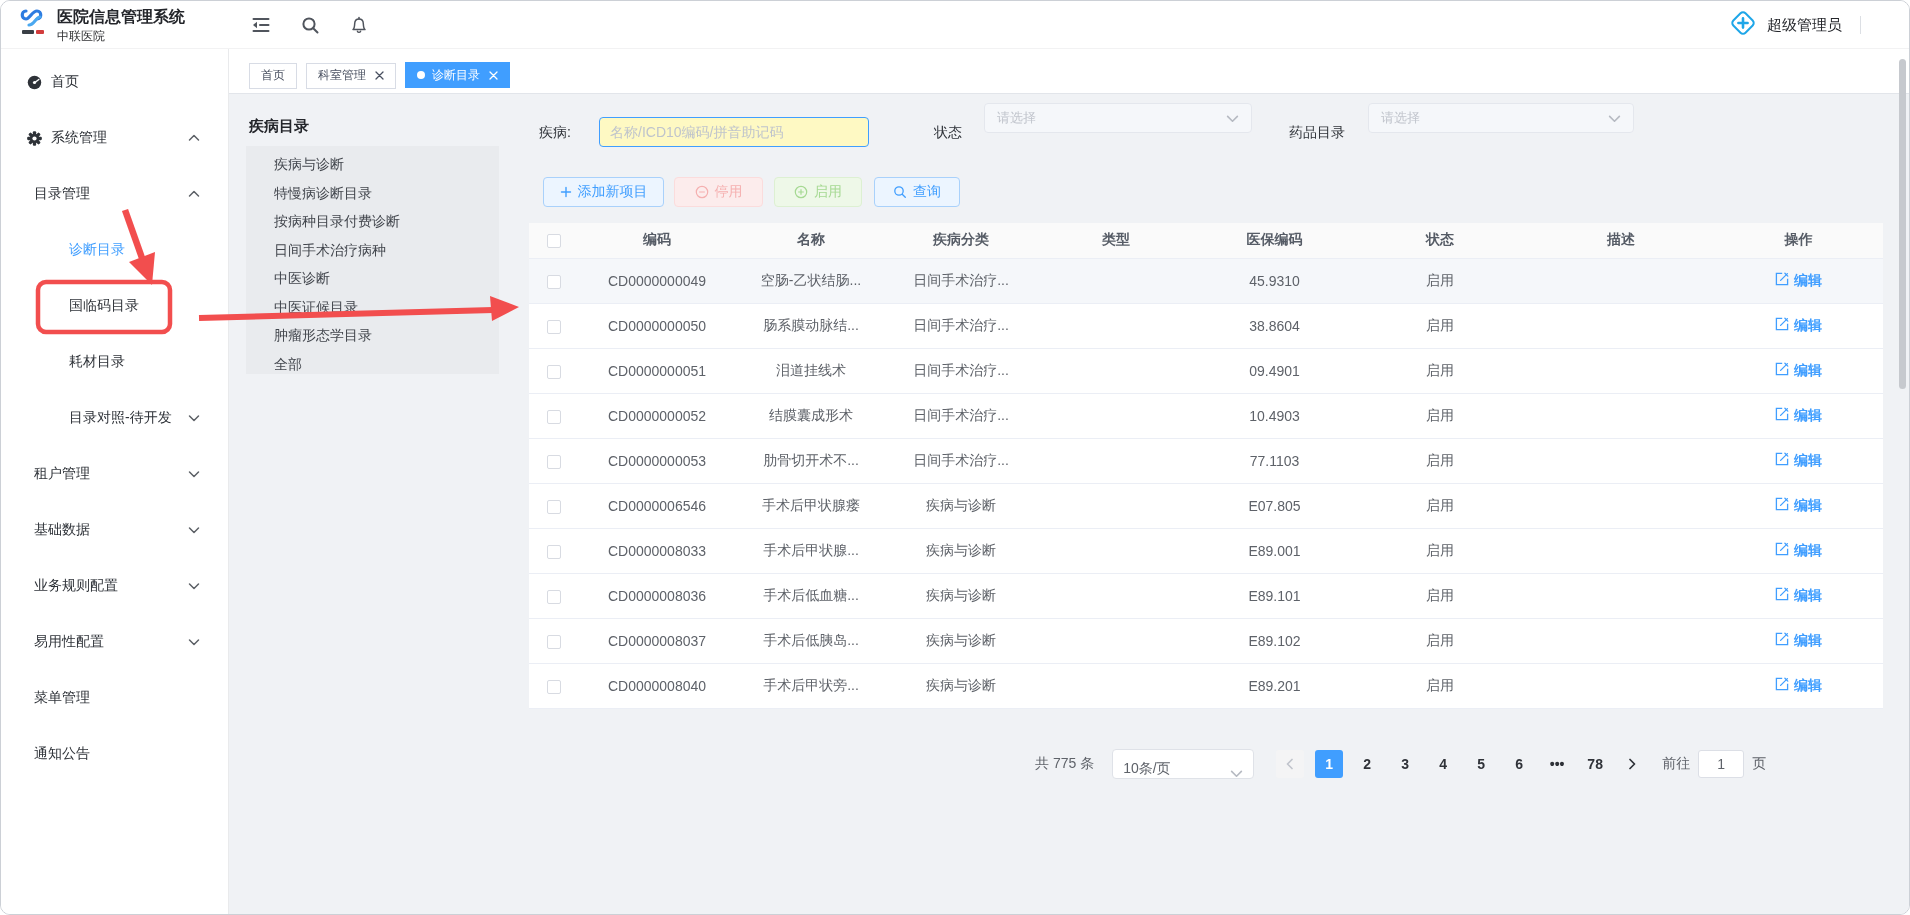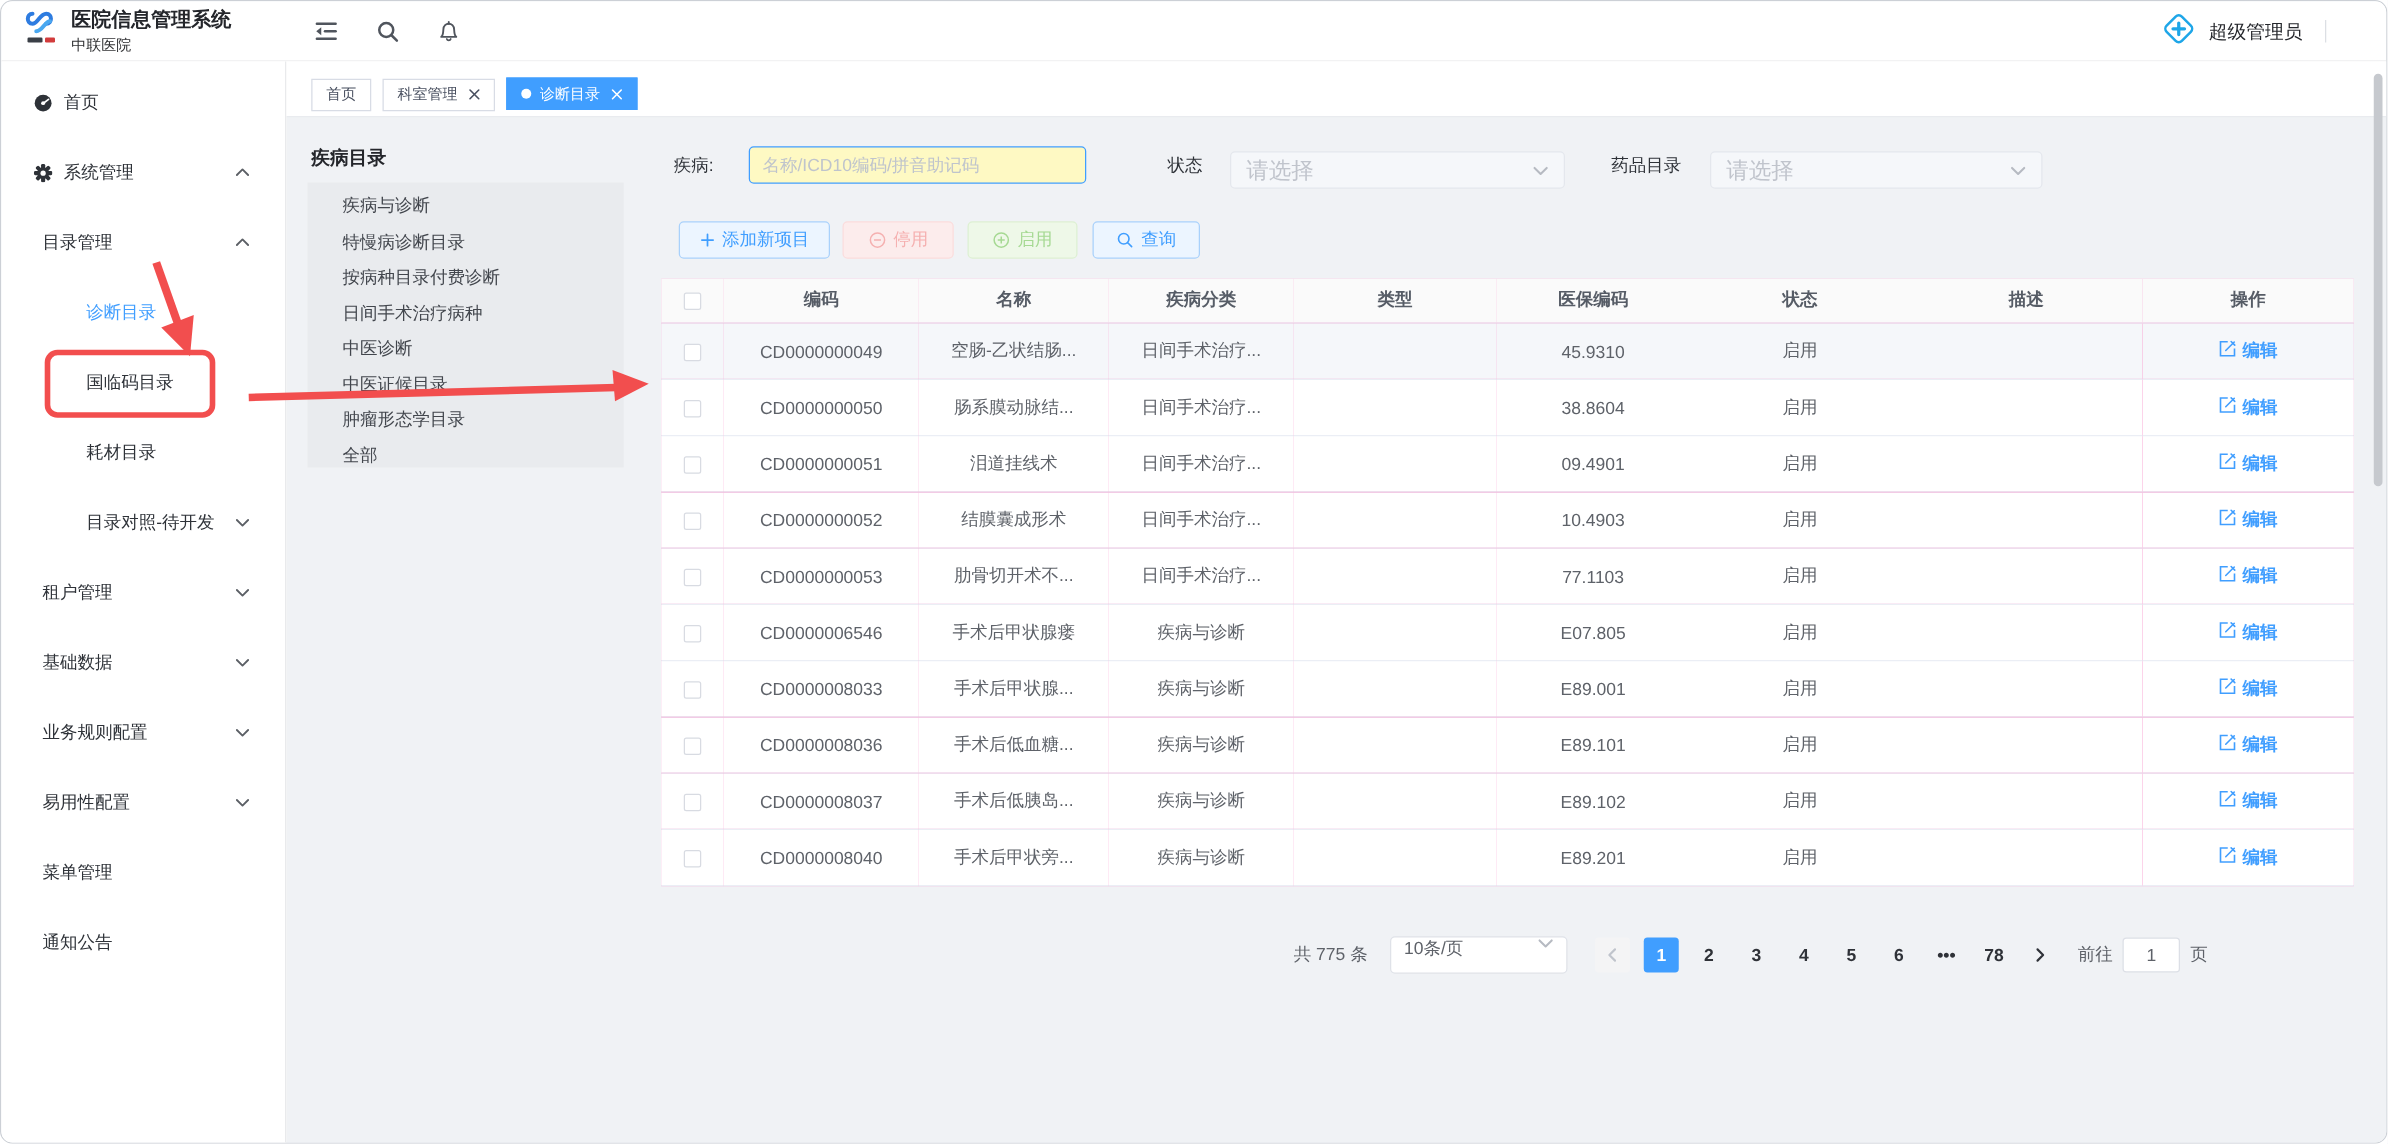--- a/index.html
+++ b/index.html
@@ -52,50 +52,50 @@
   #panel-list { position:absolute; left:17px; top:52px; width:253px; height:228px;
                 background:#e9ebee; padding:4px 0 0 28px; }
   .panel-item { height:28.5px; line-height:28.5px; font-size:14px; color:#42464d; cursor:pointer; white-space:nowrap; }
 
   .flt-label { position:absolute; top:23px; height:30px; line-height:30px; font-size:14px; font-weight:normal; color:#2e3238; }
   #disease-input { position:absolute; left:370px; top:23px; width:270px; height:30px;
                    border:1px solid #409eff; border-radius:4px; background:#fef9c3;
                    font-size:14px; color:#303133; padding:0 10px; outline:none;
                    font-family:inherit; }
   #disease-input::placeholder { color:#bfc4cc; }
-  .sel { position:absolute; top:27px; height:30px; background:#f5f7fa; border:1px solid #e4e7ed;
+  .sel { position:absolute; top:9px; height:30px; background:#f5f7fa; border:1px solid #e4e7ed;
          border-radius:4px; display:flex; align-items:center; justify-content:space-between;
-         padding:0 12px; font-size:18px; color:#c0c4cc; cursor:pointer; }
+         padding:0 12px; font-size:13px; color:#c0c4cc; cursor:pointer; }
 
   .btn { position:absolute; top:83px; height:30px; border-radius:4px; font-size:14px;
          display:inline-flex; align-items:center; justify-content:center; gap:6px;
          cursor:pointer; font-family:inherit; }
   .btn-add   { left:314px; width:121px; background:#ecf5ff; border:1px solid #a9d1fb; color:#409eff; }
   .btn-stop  { left:445px; width:89px;  background:#fcecec; border:1px solid #fbdcdc; color:#f5b0b0; }
   .btn-start { left:545px; width:88px;  background:#eef8e8; border:1px solid #ddf0d2; color:#a6d993; }
   .btn-query { left:645px; width:86px;  background:#ecf5ff; border:1px solid #a9d1fb; color:#409eff; }
 
   
   #grid { position:absolute; left:300px; top:129px; width:1354px; border-collapse:collapse;
-          background:#f9a8d4; table-layout:fixed; font-size:14px; color:#5e6269; }
+          background:#22c55e; table-layout:fixed; font-size:14px; color:#5e6269; }
   #grid th { height:35px; background:#fafafa; font-weight:bold; color:#565c66;
              border-bottom:1px solid #ebeef5; text-align:center; font-size:14px; }
   #grid td { height:45px; border-bottom:1px solid #ebeef5; text-align:center; background:#fff;
              overflow:hidden; white-space:nowrap; }
   #grid tr.hl td { background:#f5f7fa; }
   .cbx { display:inline-block; width:14px; height:14px; border:1px solid #d8dbe2; border-radius:2px;
          background:#fff; vertical-align:middle; cursor:pointer; }
   .edit-link { display:inline-flex; align-items:center; gap:5px; color:#409eff; cursor:pointer; font-weight:bold; }
 
   
   #pager { position:absolute; left:806px; top:654px; height:32px; display:flex; align-items:center;
            font-size:14px; color:#5e6269; }
   #pager .total { margin-right:18px; }
   .size-sel { width:142px; height:30px; background:#fff; border:1px solid #dfe2e8; border-radius:4px;
-              display:flex; align-items:flex-start; justify-content:space-between; padding:0 10px;
+              display:flex; align-items:flex-end; justify-content:space-between; padding:0 10px;
               color:#5e6269; margin-right:22px; cursor:pointer; }
   .pg-btn { width:28px; height:28px; border-radius:3px; display:inline-flex; align-items:center;
             justify-content:center; cursor:pointer; }
   .pg-prev { background:#f4f4f5; margin-right:6px; }
   .pg-num { min-width:28px; height:28px; margin:0 5px; border-radius:3px; display:inline-flex;
             align-items:center; justify-content:center; color:#2f3238; font-weight:bold; cursor:pointer; }
   .pg-num.active { background:#409eff; color:#fff; }
   .pg-next { margin-left:4px; }
   .goto-label { margin-left:16px; }
   #goto-input { width:46px; height:28px; border:1px solid #dcdfe6; border-radius:3px; text-align:center;

